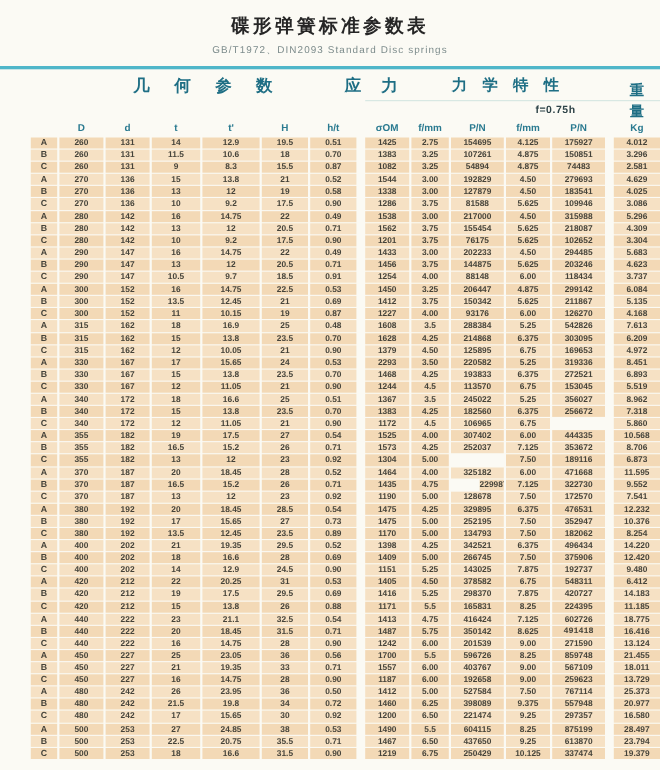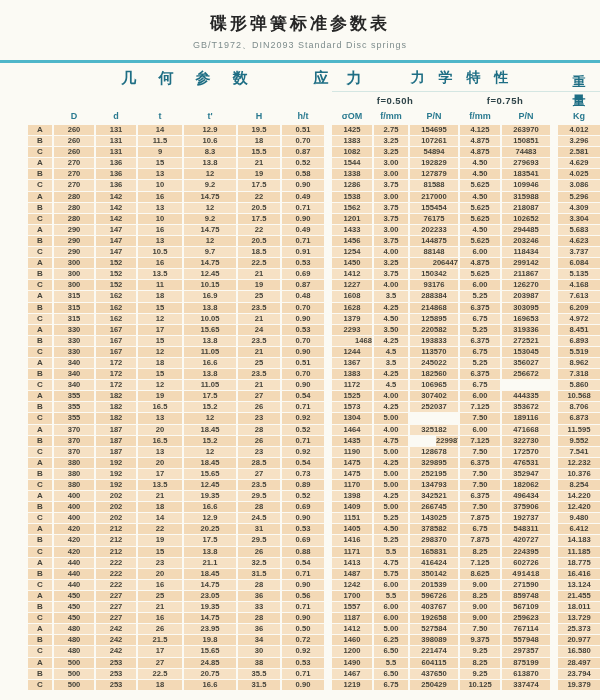--- a/index.html
+++ b/index.html
@@ -86,21 +86,20 @@
   <div class="rule"></div>
 
   <div class="tbl">
 
     <div class="gh gh-stress">应 力</div>
     <div class="gh gh-geo">几 何 参 数</div>
     <div class="gh gh-mech">力 学 特 性</div>
     <div class="gh gh-weight-top">重</div>
 
     <div class="mech-underline"></div>
-    <div class="gh gh-f050">f=0.50h</div>
     <div class="gh gh-f075">f=0.75h</div>
     <div class="gh gh-weight-bot">量</div>
 
     <div class="colname cn1">D</div>
     <div class="colname cn2">d</div>
     <div class="colname cn3">t</div>
     <div class="colname cn4">t'</div>
     <div class="colname cn5">H</div>
     <div class="colname cn6">h/t</div>
     <div class="colname cn7">σOM</div>
@@ -114,21 +113,21 @@
       <div class="cell" style="grid-area: 4 / 2;">260</div>
       <div class="cell" style="grid-area: 4 / 3;">131</div>
       <div class="cell" style="grid-area: 4 / 4;">14</div>
       <div class="cell" style="grid-area: 4 / 5;">12.9</div>
       <div class="cell" style="grid-area: 4 / 6;">19.5</div>
       <div class="cell" style="grid-area: 4 / 7;">0.51</div>
       <div class="cell" style="grid-area: 4 / 9;">1425</div>
       <div class="cell" style="grid-area: 4 / 10;">2.75</div>
       <div class="cell" style="grid-area: 4 / 11;">154695</div>
       <div class="cell" style="grid-area: 4 / 12;">4.125</div>
-      <div class="cell" style="grid-area: 4 / 13;">263970</div>
+      <div class="cell" style="grid-area: 4 / 13;">175927</div>
       <div class="cell" style="grid-area: 4 / 15;">4.012</div>
       <div class="cell alt series" style="grid-area: 5 / 1;">B</div>
       <div class="cell alt" style="grid-area: 5 / 2;">260</div>
       <div class="cell alt" style="grid-area: 5 / 3;">131</div>
       <div class="cell alt" style="grid-area: 5 / 4;">11.5</div>
       <div class="cell alt" style="grid-area: 5 / 5;">10.6</div>
       <div class="cell alt" style="grid-area: 5 / 6;">18</div>
       <div class="cell alt" style="grid-area: 5 / 7;">0.70</div>
       <div class="cell alt" style="grid-area: 5 / 9;">1383</div>
       <div class="cell alt" style="grid-area: 5 / 10;">3.25</div>
@@ -268,21 +267,21 @@
       <div class="cell alt" style="grid-area: 15 / 15;">3.737</div>
       <div class="cell series" style="grid-area: 16 / 1;">A</div>
       <div class="cell" style="grid-area: 16 / 2;">300</div>
       <div class="cell" style="grid-area: 16 / 3;">152</div>
       <div class="cell" style="grid-area: 16 / 4;">16</div>
       <div class="cell" style="grid-area: 16 / 5;">14.75</div>
       <div class="cell" style="grid-area: 16 / 6;">22.5</div>
       <div class="cell" style="grid-area: 16 / 7;">0.53</div>
       <div class="cell" style="grid-area: 16 / 9;">1450</div>
       <div class="cell" style="grid-area: 16 / 10;">3.25</div>
-      <div class="cell" style="grid-area: 16 / 11; text-align: right;">206447</div>
+      <div class="cell" style="grid-area: 16 / 11;">206447</div>
       <div class="cell" style="grid-area: 16 / 12;">4.875</div>
       <div class="cell" style="grid-area: 16 / 13;">299142</div>
       <div class="cell" style="grid-area: 16 / 15;">6.084</div>
       <div class="cell alt series" style="grid-area: 17 / 1;">B</div>
       <div class="cell alt" style="grid-area: 17 / 2;">300</div>
       <div class="cell alt" style="grid-area: 17 / 3;">152</div>
       <div class="cell alt" style="grid-area: 17 / 4;">13.5</div>
       <div class="cell alt" style="grid-area: 17 / 5;">12.45</div>
       <div class="cell alt" style="grid-area: 17 / 6;">21</div>
       <div class="cell alt" style="grid-area: 17 / 7;">0.69</div>
@@ -309,21 +308,21 @@
       <div class="cell alt" style="grid-area: 19 / 2;">315</div>
       <div class="cell alt" style="grid-area: 19 / 3;">162</div>
       <div class="cell alt" style="grid-area: 19 / 4;">18</div>
       <div class="cell alt" style="grid-area: 19 / 5;">16.9</div>
       <div class="cell alt" style="grid-area: 19 / 6;">25</div>
       <div class="cell alt" style="grid-area: 19 / 7;">0.48</div>
       <div class="cell alt" style="grid-area: 19 / 9;">1608</div>
       <div class="cell alt" style="grid-area: 19 / 10;">3.5</div>
       <div class="cell alt" style="grid-area: 19 / 11;">288384</div>
       <div class="cell alt" style="grid-area: 19 / 12;">5.25</div>
-      <div class="cell alt" style="grid-area: 19 / 13;">203987</div>
+      <div class="cell alt" style="grid-area: 19 / 13;">542826</div>
       <div class="cell alt" style="grid-area: 19 / 15;">7.613</div>
       <div class="cell series" style="grid-area: 20 / 1;">B</div>
       <div class="cell" style="grid-area: 20 / 2;">315</div>
       <div class="cell" style="grid-area: 20 / 3;">162</div>
       <div class="cell" style="grid-area: 20 / 4;">15</div>
       <div class="cell" style="grid-area: 20 / 5;">13.8</div>
       <div class="cell" style="grid-area: 20 / 6;">23.5</div>
       <div class="cell" style="grid-area: 20 / 7;">0.70</div>
       <div class="cell" style="grid-area: 20 / 9;">1628</div>
       <div class="cell" style="grid-area: 20 / 10;">4.25</div>
@@ -357,21 +356,21 @@
       <div class="cell" style="grid-area: 22 / 12;">5.25</div>
       <div class="cell" style="grid-area: 22 / 13;">319336</div>
       <div class="cell" style="grid-area: 22 / 15;">8.451</div>
       <div class="cell alt series" style="grid-area: 23 / 1;">B</div>
       <div class="cell alt" style="grid-area: 23 / 2;">330</div>
       <div class="cell alt" style="grid-area: 23 / 3;">167</div>
       <div class="cell alt" style="grid-area: 23 / 4;">15</div>
       <div class="cell alt" style="grid-area: 23 / 5;">13.8</div>
       <div class="cell alt" style="grid-area: 23 / 6;">23.5</div>
       <div class="cell alt" style="grid-area: 23 / 7;">0.70</div>
-      <div class="cell alt" style="grid-area: 23 / 9; text-align: right;">1468</div>
+      <div class="cell alt" style="grid-area: 23 / 9;">1468</div>
       <div class="cell alt" style="grid-area: 23 / 10;">4.25</div>
       <div class="cell alt" style="grid-area: 23 / 11;">193833</div>
       <div class="cell alt" style="grid-area: 23 / 12;">6.375</div>
       <div class="cell alt" style="grid-area: 23 / 13;">272521</div>
       <div class="cell alt" style="grid-area: 23 / 15;">6.893</div>
       <div class="cell series" style="grid-area: 24 / 1;">C</div>
       <div class="cell" style="grid-area: 24 / 2;">330</div>
       <div class="cell" style="grid-area: 24 / 3;">167</div>
       <div class="cell" style="grid-area: 24 / 4;">12</div>
       <div class="cell" style="grid-area: 24 / 5;">11.05</div>

